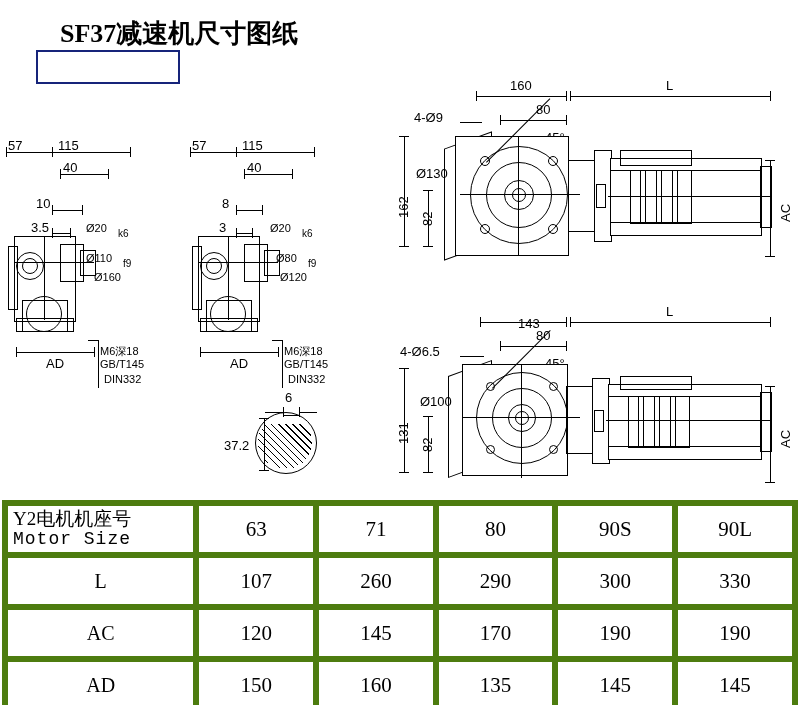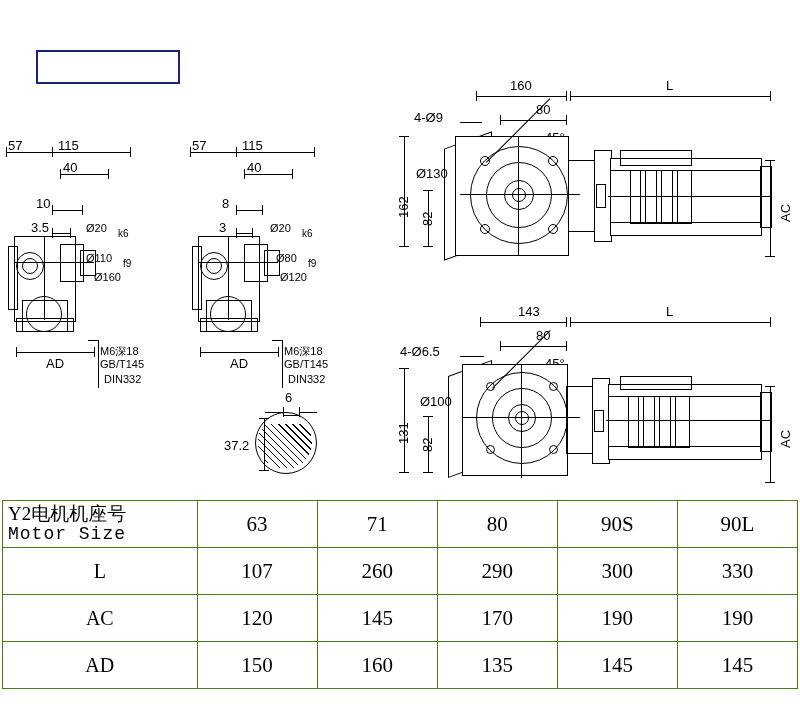--- a/index.html
+++ b/index.html
@@ -27,34 +27,35 @@
   .ln{position:absolute;background:#000;}
   .hl{height:1px;}
   .vl{width:1px;}
   .box{position:absolute;border:1px solid #000;background:transparent;}
   .circ{position:absolute;border:1px solid #000;border-radius:50%;background:transparent;}
   .fillwhite{background:#fff;}
   .hatch{background:repeating-linear-gradient(45deg,#000 0 1px,transparent 1px 5px);}
 
   
   .tbl{position:absolute;left:2px;top:500px;width:796px;border-collapse:collapse;}
-  .tbl td{border:1px solid #4d7c0f;height:44px;text-align:center;font-size:21px;
+  .tbl td{border:6px solid #4d7c0f;height:44px;text-align:center;font-size:21px;
           font-family:"Liberation Serif", serif;}
   .tbl td.head{font-size:19px;}
   .tbl td.rowlabel{font-size:20px;}
   .hdr-cn{display:block;font-size:19px;line-height:20px;text-align:left;padding-left:4px;
           font-family:"Liberation Serif", serif;}
   .hdr-en{display:block;font-size:18px;line-height:21px;text-align:left;padding-left:4px;
           letter-spacing:1px;font-family:"Liberation Mono", monospace;}
 </style>
 </head>
 <body>
 
 <div class="root">
 
+  <div class="title">SF37减速机尺寸图纸</div>
 
   <div class="logo-box"></div>
 
   <div>
 
     <div class="lbl" style="left:8px;top:138px;">57</div>
     <div class="lbl" style="left:58px;top:138px;">115</div>
     <div class="lbl" style="left:63px;top:160px;">40</div>
     <div class="lbl" style="left:36px;top:196px;">10</div>
     <div class="lbl" style="left:31px;top:220px;">3.5</div>
@@ -239,21 +240,21 @@
     <div class="box" style="left:630px;top:170px;width:60px;height:52px;"></div>
     <div class="box" style="left:640px;top:170px;width:4px;height:52px;"></div>
     <div class="box" style="left:656px;top:170px;width:4px;height:52px;"></div>
     <div class="box" style="left:672px;top:170px;width:4px;height:52px;"></div>
     <div class="box" style="left:760px;top:166px;width:10px;height:60px;"></div>
     <div class="box" style="left:596px;top:184px;width:8px;height:22px;"></div>
   </div>
 
   <div>
 
-    <div class="lbl" style="left:518px;top:304px;">143</div>
+    <div class="lbl" style="left:518px;top:316px;">143</div>
     <div class="ln hl" style="left:480px;top:322px;width:86px;"></div>
     <div class="ln vl" style="left:480px;top:317px;height:10px;"></div>
     <div class="ln vl" style="left:566px;top:317px;height:10px;"></div>
 
     <div class="lbl" style="left:536px;top:328px;">80</div>
     <div class="ln hl" style="left:500px;top:346px;width:66px;"></div>
     <div class="ln vl" style="left:500px;top:341px;height:10px;"></div>
     <div class="ln vl" style="left:566px;top:341px;height:10px;"></div>
 
     <div class="lbl" style="left:666px;top:304px;">L</div>

